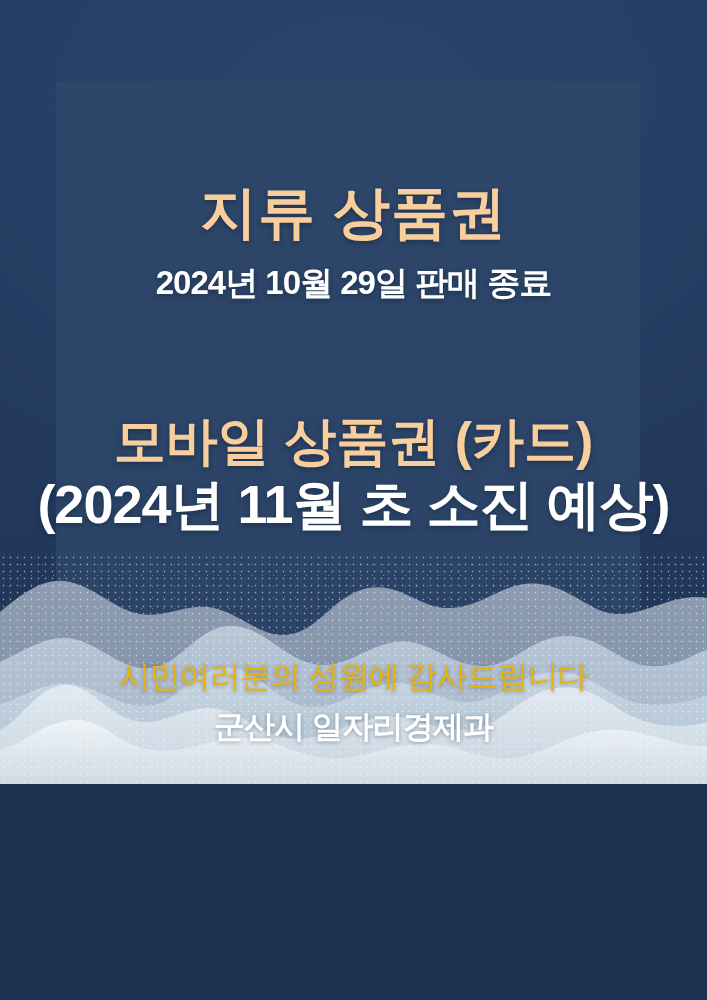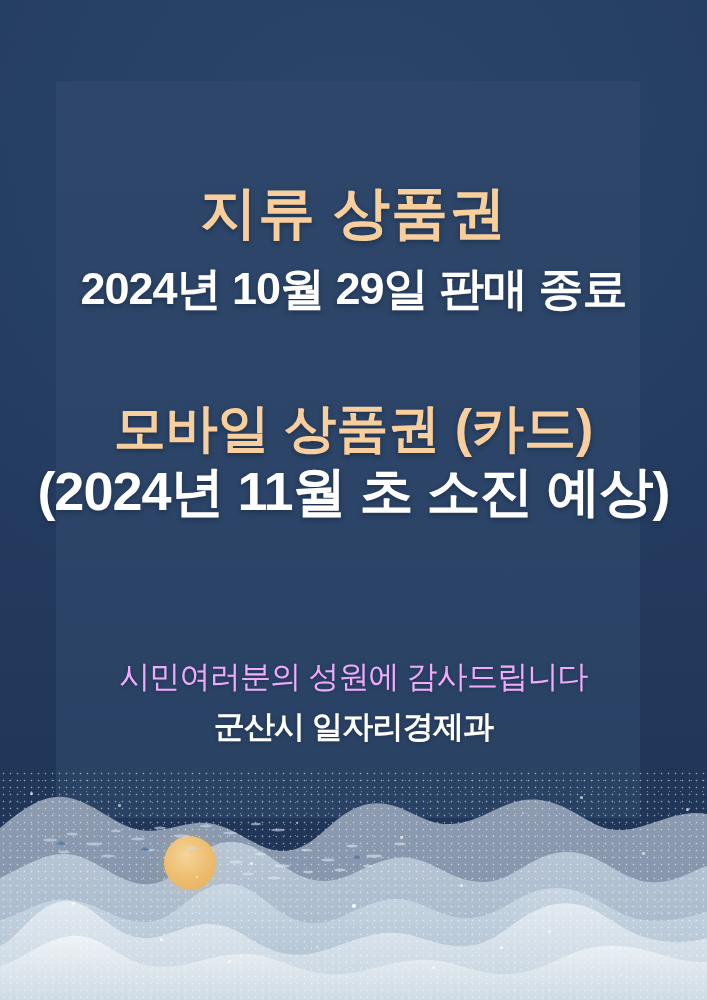--- a/index.html
+++ b/index.html
@@ -6,21 +6,21 @@
   html, body {
     margin: 0;
     padding: 0;
     background: #1d3352;
   }
   * { box-sizing: border-box; }
 
   .poster {
     position: relative;
     width: 707px;
-    height: 1000px;
+    height: 784px;
     margin: 0 auto;
     overflow: hidden;
     background: #233a5e;
     font-family: "Liberation Sans", "DejaVu Sans", sans-serif;
     -webkit-font-smoothing: antialiased;
   }
 
   
   .poster-backdrop {
     position: absolute;
@@ -62,29 +62,29 @@
   .block-paper { position: absolute; left: 0; top: 182px; width: 100%; }
   .headline-accent {
     color: #f7ce9c;
     font-size: 57px;
     font-weight: 700;
     letter-spacing: 1px;
     text-shadow: 0 2px 5px rgba(10,20,40,.40);
   }
   .headline-sub {
     color: #ffffff;
-    font-size: 45px;
+    font-size: 33px;
     font-weight: 700;
     margin-top: 21px;
     letter-spacing: -1px;
     text-shadow: 0 2px 5px rgba(10,20,40,.38);
   }
 
   
-  .block-mobile { position: absolute; left: 0; top: 400px; width: 100%; }
+  .block-mobile { position: absolute; left: 0; top: 413px; width: 100%; }
   .headline-accent-2 {
     color: #f7ce9c;
     font-size: 52px;
     font-weight: 700;
     letter-spacing: 0px;
     text-shadow: 0 2px 5px rgba(10,20,40,.40);
   }
   .headline-sub-2 {
     color: #ffffff;
     font-size: 42px;
@@ -98,21 +98,21 @@
     font-size: 54px;
     font-weight: 700;
     margin-top: 6px;
     letter-spacing: -1px;
     text-shadow: 0 2px 5px rgba(10,20,40,.38);
   }
 
   
   .block-footer { position: absolute; left: 0; top: 660px; width: 100%; }
   .thanks {
-    color: #f0abfc;
+    color: #eab308;
     font-size: 31px;
     font-weight: 400;
     letter-spacing: -0.8px;
     text-shadow: 0 1px 4px rgba(10,20,40,.35);
   }
   .dept {
     color: #ffffff;
     font-size: 31px;
     font-weight: 700;
     margin-top: 17px;

